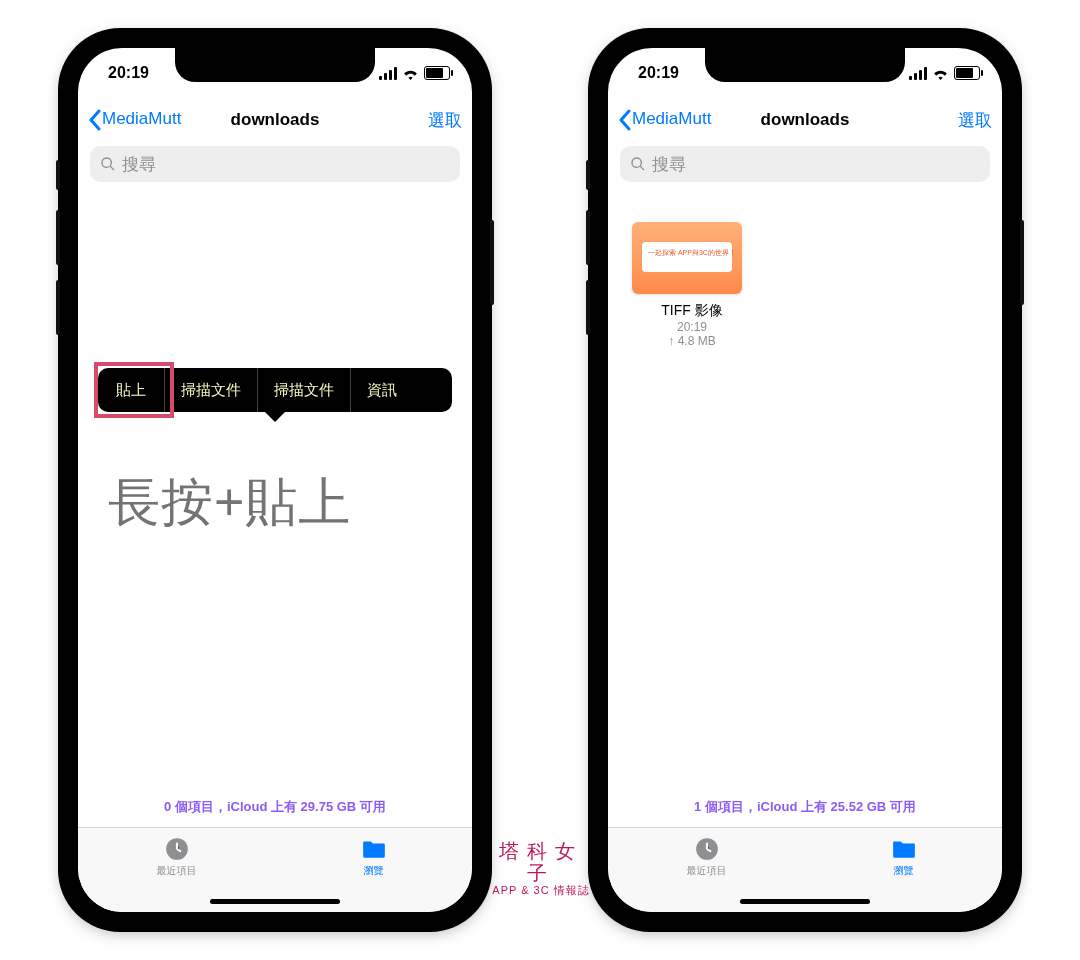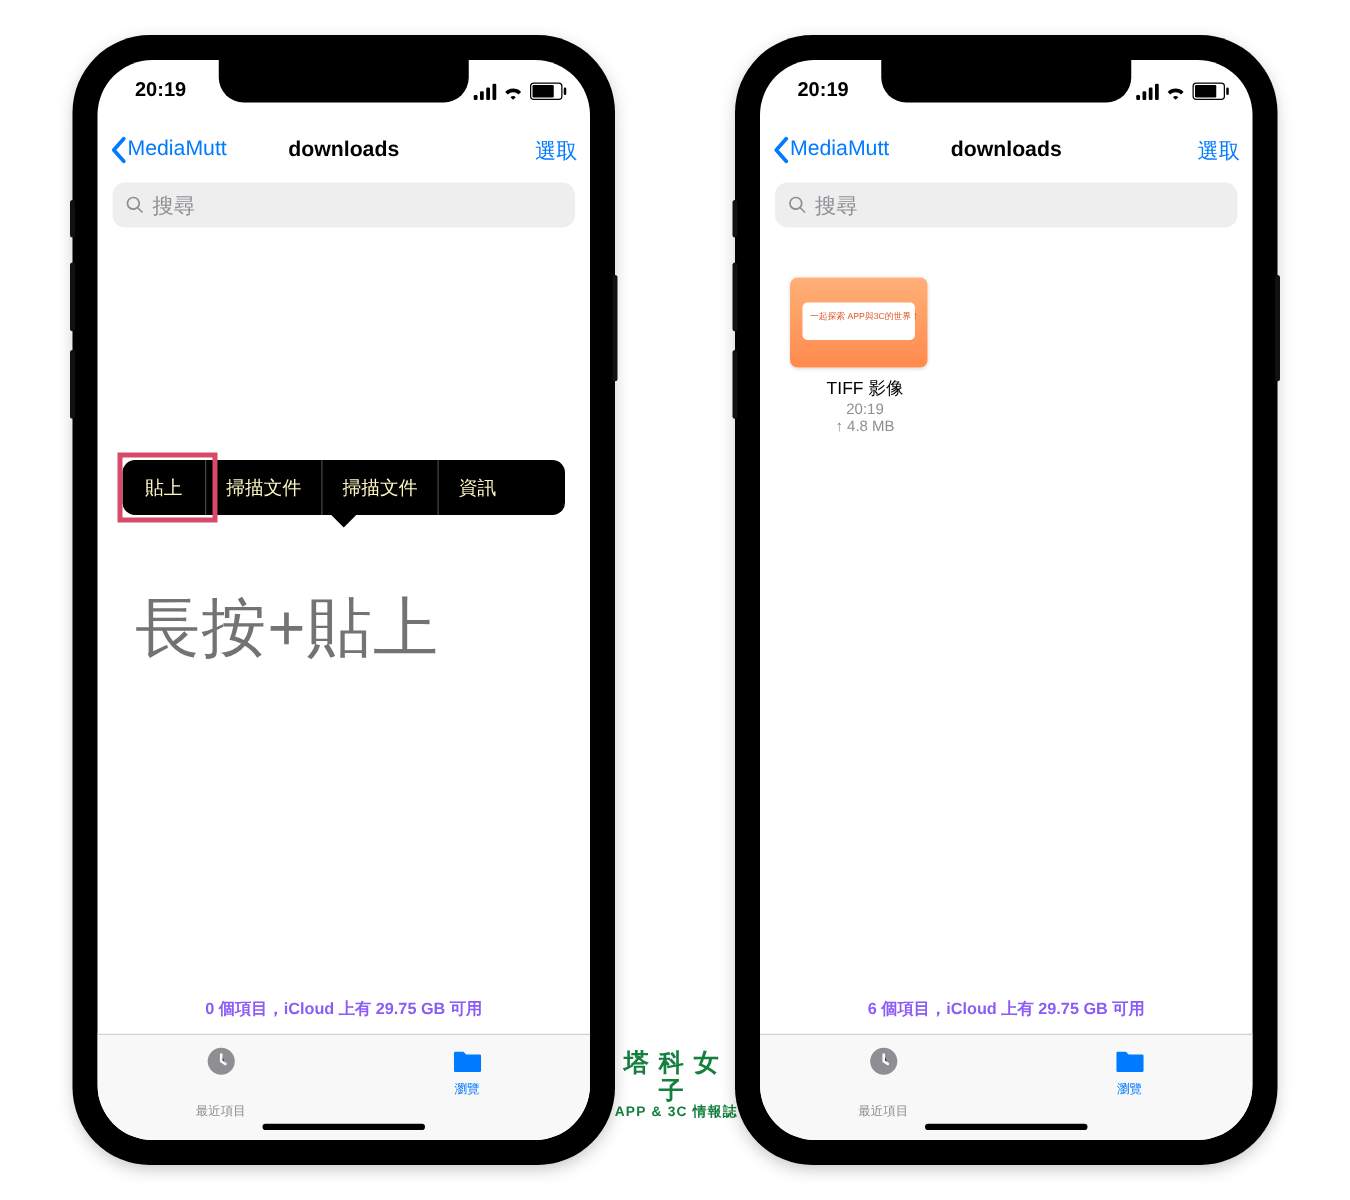--- a/index.html
+++ b/index.html
@@ -120,21 +120,21 @@
     font-size:13px; color:#8b5cf6; font-weight:600;
   }
 
   .tab-bar {
     position:absolute; bottom:0; left:0; right:0; height:84px;
     background:#F8F8F8; border-top:1px solid #D1D1D6;
     display:flex;
   }
   .tab { flex:1; display:flex; flex-direction:column; align-items:center; justify-content:flex-start; padding-top:8px; font-size:10px; }
   .tab .lbl { margin-top:2px; }
-  .tab.inactive { color:#8e8e93;gap:18px; }
+  .tab.inactive { color:#8e8e93; }
   .tab.active   { color:#007AFF;align-items:center; }
   .tab svg { width:28px; height:26px; }
   .home-ind { position:absolute; bottom:8px; left:50%; transform:translateX(-50%); width:130px; height:5px; background:#000; border-radius:3px; }
 
   
   .file {
     position:absolute; left:24px; top:34px; width:120px; text-align:center;
   }
   .thumb {
     width:110px; height:72px; border-radius:6px; background:linear-gradient(#ffb078,#ff8a4c);
@@ -142,21 +142,21 @@
     position:relative; overflow:hidden;
   }
   .thumb .bar { position:absolute; left:10px; right:10px; top:20px; height:30px; background:#fff; border-radius:4px; }
   .thumb .txt { position:absolute; left:16px; top:26px; font-size:7px; color:#e05a2b; }
   .file-name { margin-top:8px; font-size:14px; color:#000; }
   .file-time { font-size:12px; color:#8e8e93; }
   .file-size { font-size:12px; color:#8e8e93; }
 
   .watermark {
     position:absolute; left:486px; top:840px; width:110px;
-    color:#15803d; text-align:center; line-height:1.1;font-weight:bold;
+    color:#be185d; text-align:center; line-height:1.1;
   }
   .watermark .l1 { font-size:20px; letter-spacing:8px; }
   .watermark .l2 { font-size:11px; letter-spacing:1px; }
 </style>
 </head>
 <body>
 
 <div class="watermark">
   <div class="l1">塔科女子</div>
   <div class="l2">APP &amp; 3C 情報誌</div>
@@ -291,21 +291,21 @@
           <div class="bar"></div>
           <div class="txt">一起探索
 APP與3C的世界！</div>
         </div>
         <div class="file-name">TIFF 影像</div>
         <div class="file-time">20:19</div>
         <div class="file-size">↑ 4.8 MB</div>
       </div>
     </div>
 
-    <div class="footer-text">6 個項目，iCloud 上有 29.75 GB 可用</div>
+    <div class="footer-text">1 個項目，iCloud 上有 25.52 GB 可用</div>
 
     <div class="tab-bar">
       <div class="tab inactive">
         <svg viewBox="0 0 24 24">
             <circle cx="12" cy="12" r="10" fill="#8e8e93"></circle>
             <path stroke="#F8F8F8" stroke-width="2" stroke-linecap="round" d="M12 7v5l3 2"></path>
           </svg>
         <span class="lbl">最近項目</span>
       </div>
       <div class="tab active">

